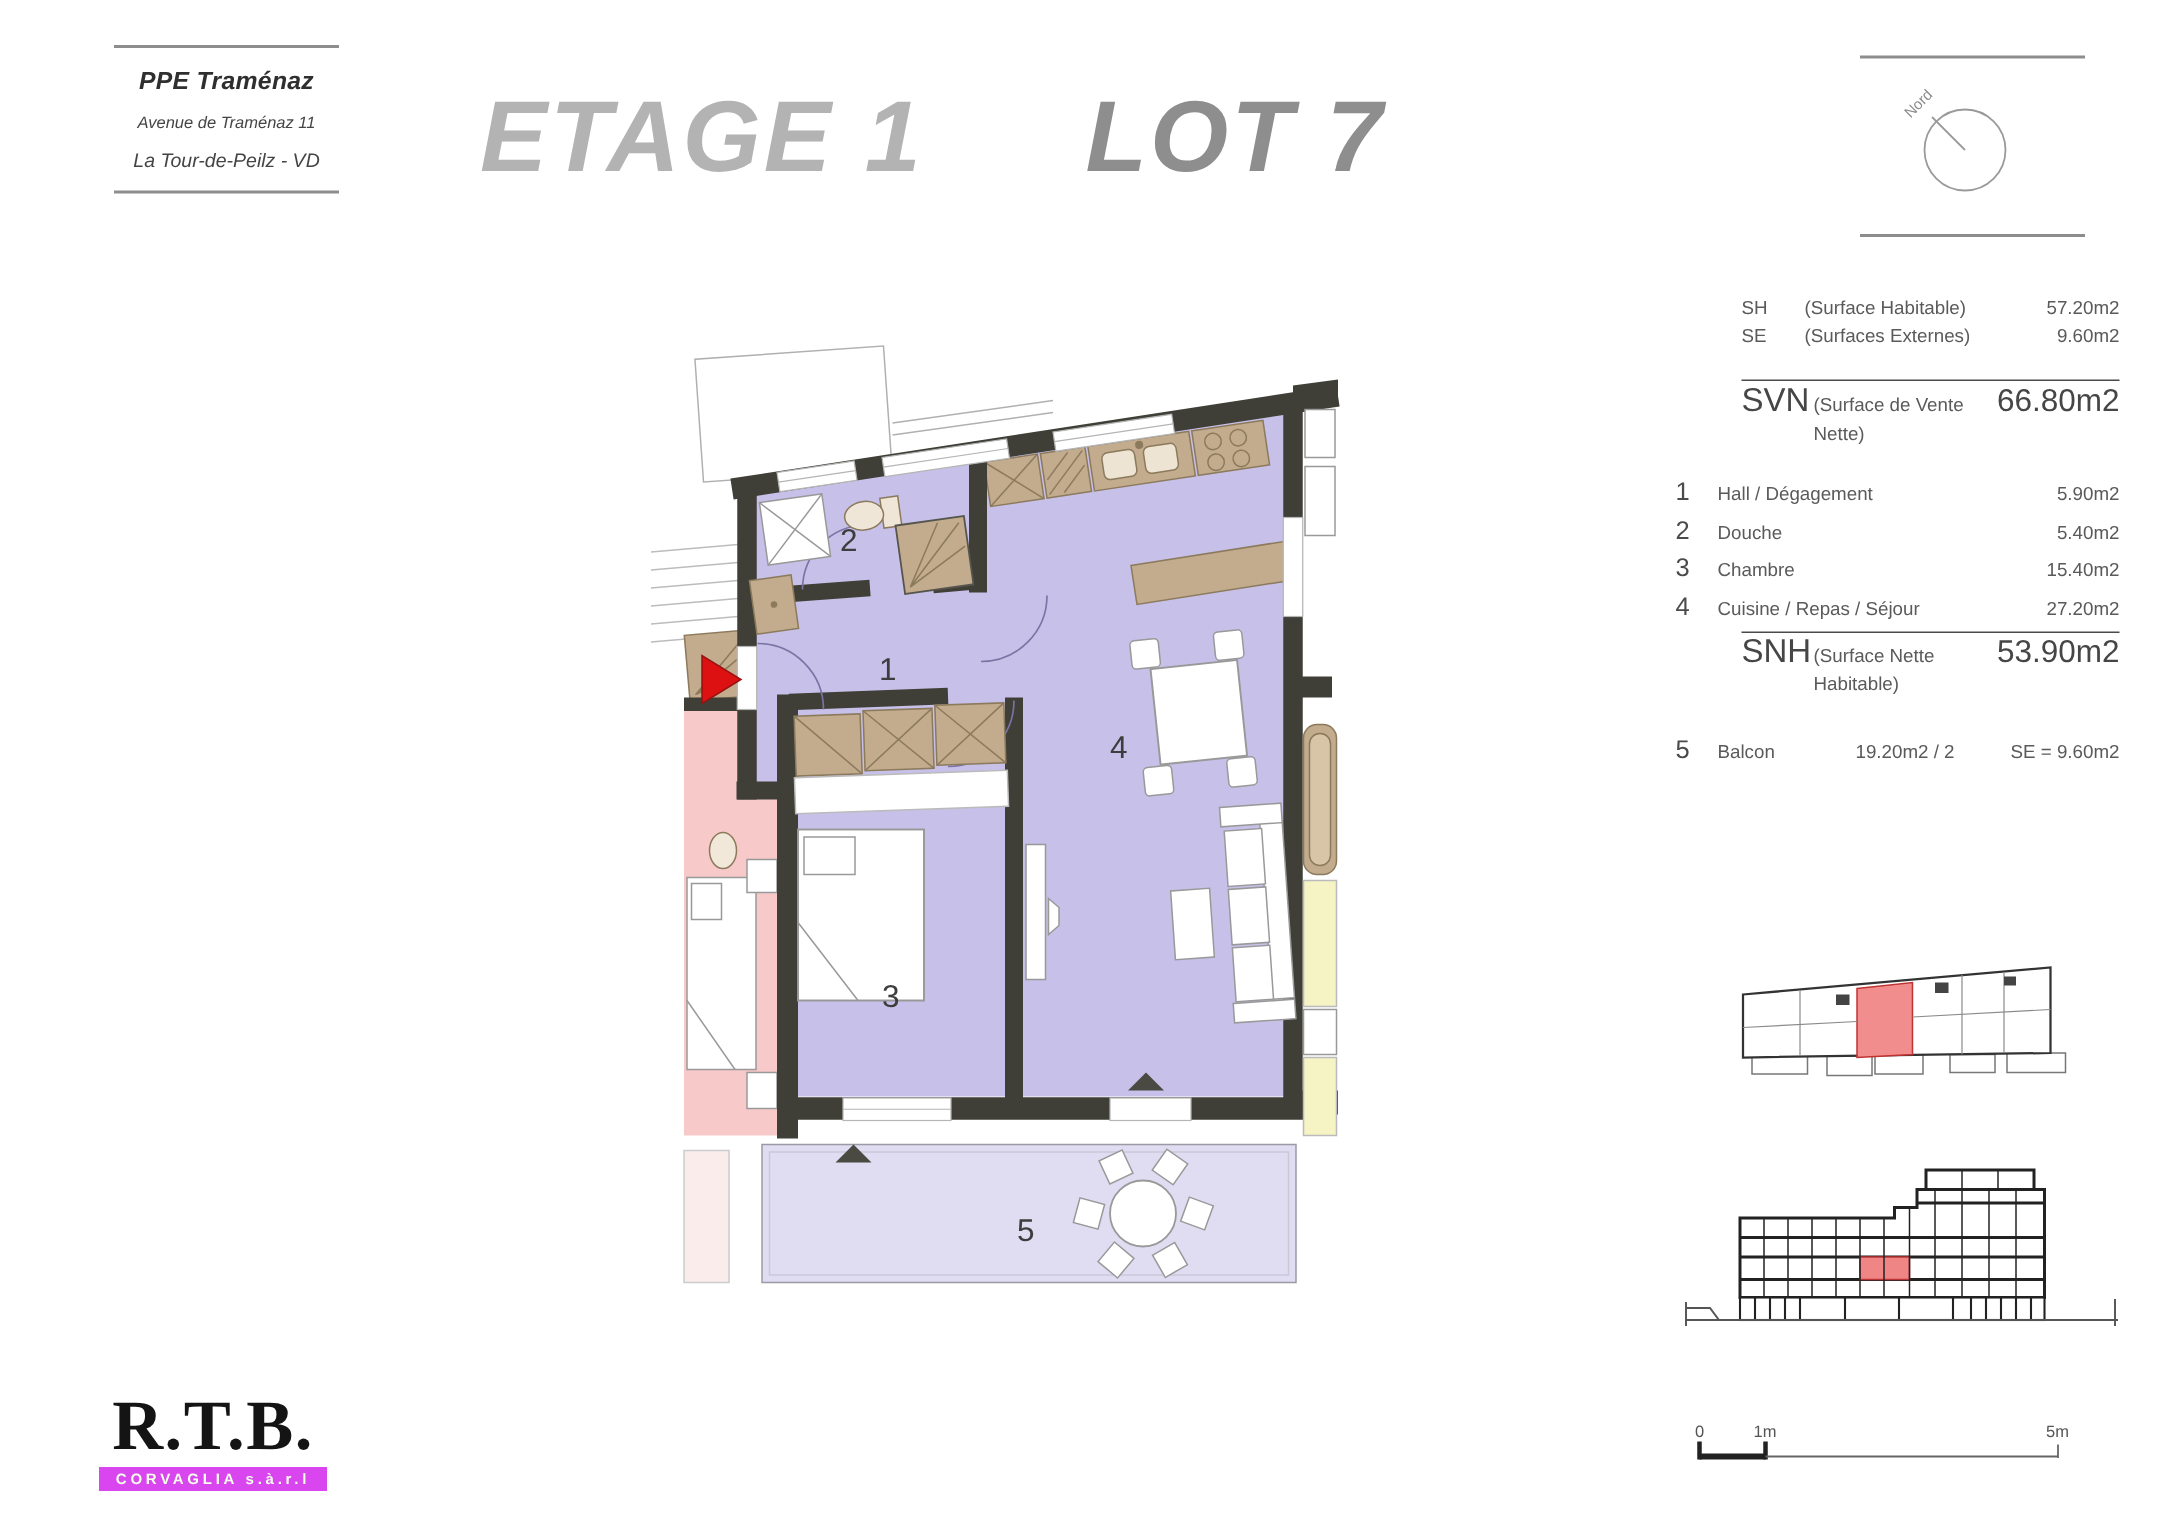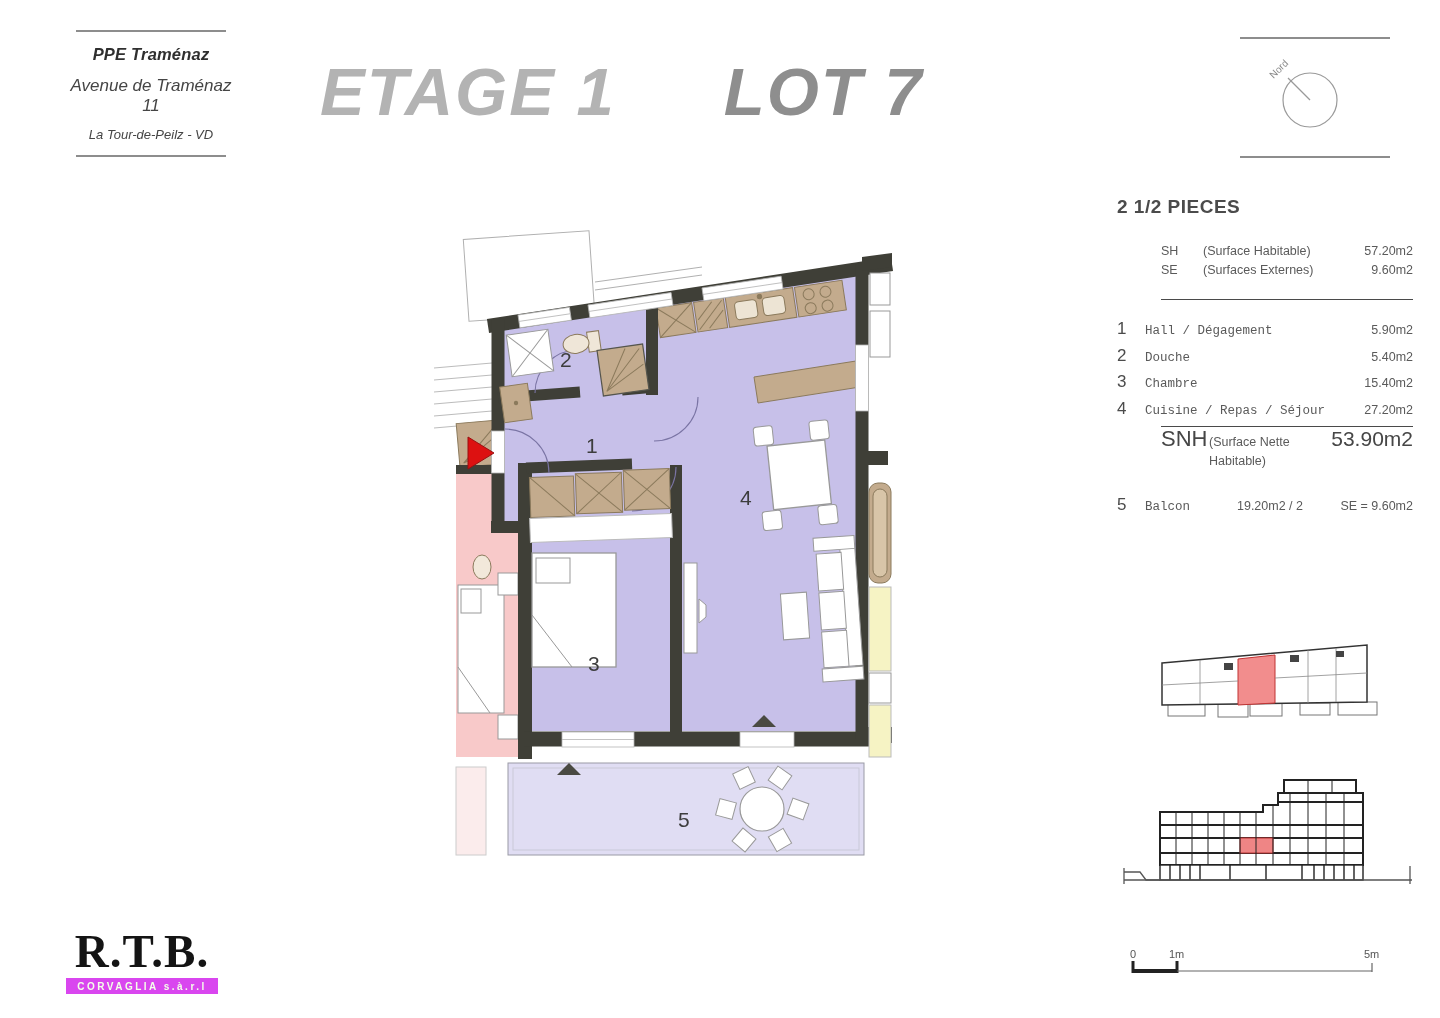--- a/index.html
+++ b/index.html
@@ -4,21 +4,21 @@
 <style>
   html,body{margin:0;padding:0;background:#fff;}
   .page{position:relative;width:1440px;height:1018px;background:#ffffff;
         font-family:"Liberation Sans",sans-serif;overflow:hidden;}
 
   
   .addr{position:absolute;left:62px;top:30px;width:178px;text-align:center;
         font-style:italic;color:#3c3c3c;}
   .addr .rule{border-top:2px solid #8d8d8d;width:150px;margin:0 auto;}
   .addr .proj{font-weight:bold;font-size:16.5px;margin:13px 0 0;color:#2f2f2f;letter-spacing:.2px;}
-  .addr .l1{font-size:17px;margin:12px 0 0;color:#454545;}
+  .addr .l1{font-size:11px;margin:12px 0 0;color:#454545;}
   .addr .l2{font-size:13px;margin:11px 0 13px;color:#454545;}
 
   
   .title{position:absolute;left:320px;top:58px;font-style:italic;font-weight:bold;
          font-size:67px;letter-spacing:2px;white-space:nowrap;line-height:1;}
   .title .etage{color:#b3b3b3;}
   .title .lot{color:#8e8e8e;margin-left:108px;}
 
   
   .panel{position:absolute;left:1117px;top:196px;width:296px;color:#5a5a5a;}
@@ -27,21 +27,21 @@
   .srow .code{width:42px;}
   .srow .lbl{flex:1;}
   .srow .val{text-align:right;}
   .srow.underline{border-bottom:1.5px solid #4a4a4a;padding-bottom:19px;}
   .srow.big{margin-top:3px;}
   .srow.big .code{font-size:22px;width:48px;color:#464646;}
   .srow.big .val{font-size:21px;color:#464646;}
   .rooms{margin-top:17px;}
   .rrow{display:flex;align-items:baseline;font-size:12.5px;line-height:24.5px;}
   .rrow .num{width:28px;font-size:17px;color:#4b4b4b;}
-  .rrow .lbl{flex:1;font-family:Liberation Mono, monospace;}
+  .rrow .lbl{flex:1;}
   .rrow .val{text-align:right;}
   .snh{border-top:1.5px solid #4a4a4a;padding-top:2px;}
   .balc{margin-top:22px;}
   .balc .lbl{flex:none;width:58px;}
   .balc .detail{width:100px;text-align:right;}
   .balc .val{width:110px;text-align:right;}
 
   
   .logo{position:absolute;left:66px;top:928px;width:152px;text-align:center;}
   .logo .rtb{font-family:"Liberation Serif",serif;font-size:47px;font-weight:600;
@@ -72,31 +72,35 @@
 
   <svg class="abs" style="left:1235px;top:28px" width="170" height="140" viewBox="0 0 170 140">
     <line x1="5" y1="10" x2="155" y2="10" stroke="#8d8d8d" stroke-width="2"></line>
     <line x1="5" y1="129" x2="155" y2="129" stroke="#8d8d8d" stroke-width="2"></line>
     <circle cx="75" cy="72" r="27" fill="none" stroke="#9a9a9a" stroke-width="1.2"></circle>
     <line x1="75" y1="72" x2="53" y2="50" stroke="#9a9a9a" stroke-width="1.2"></line>
     <text x="34" y="48" transform="rotate(-45 40 44)" font-size="10" fill="#8a8a8a">Nord</text>
   </svg>
 
   <div class="panel">
-    <h2>2 1/2 PIECES</h2>
 
     <div class="srow">
       <span class="code">SH</span>
       <span class="lbl">(Surface Habitable)</span>
       <span class="val">57.20m2</span>
     </div>
     <div class="srow underline">
       <span class="code">SE</span>
       <span class="lbl">(Surfaces Externes)</span>
       <span class="val">9.60m2</span>
+    </div>
+    <div class="srow big">
+      <span class="code">SVN</span>
+      <span class="lbl">(Surface de Vente Nette)</span>
+      <span class="val">66.80m2</span>
     </div>
 
     <div class="rooms">
       <div class="rrow">
         <span class="num">1</span>
         <span class="lbl">Hall / Dégagement</span>
         <span class="val">5.90m2</span>
       </div>
       <div class="rrow">
         <span class="num">2</span>

